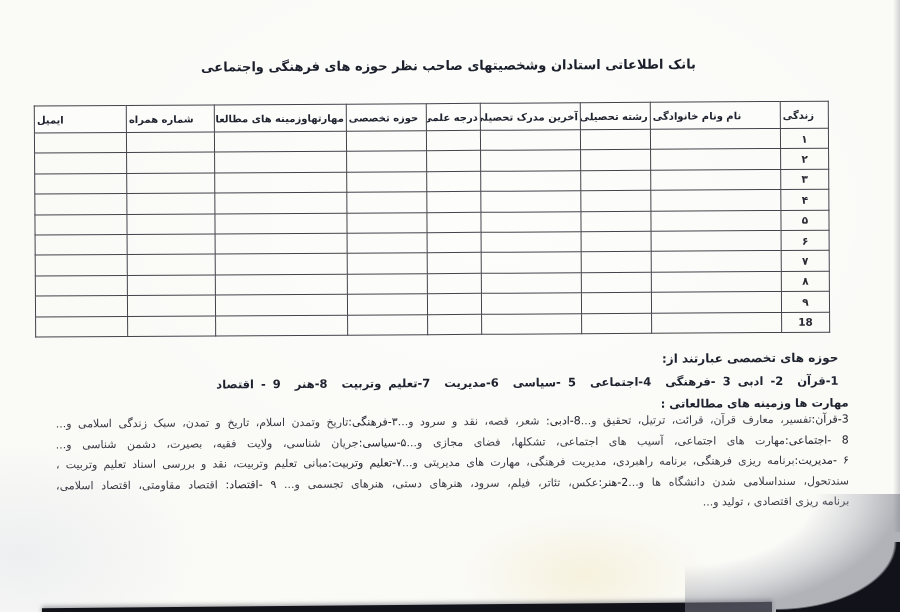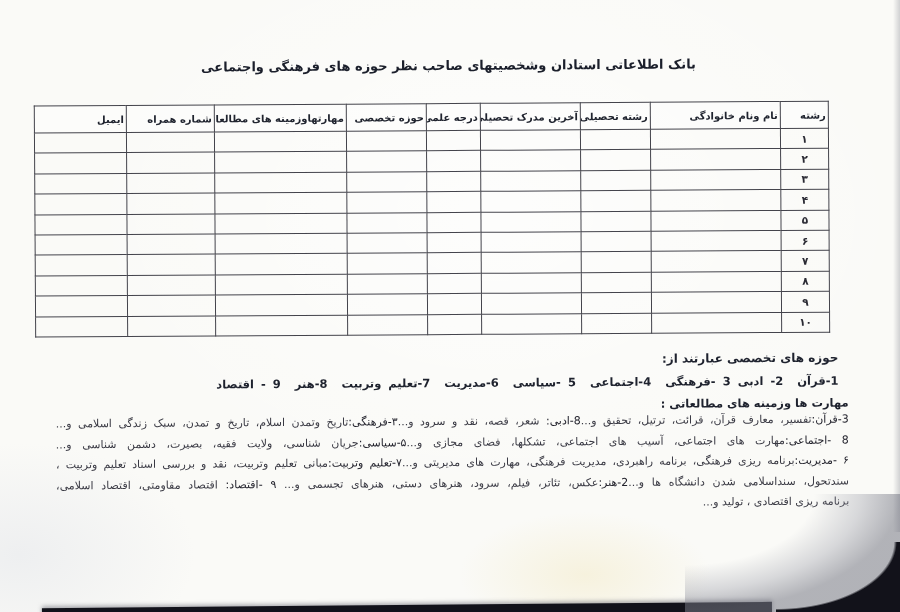--- a/index.html
+++ b/index.html
@@ -40,21 +40,21 @@
   .form-table col.c5{width:54px}.form-table col.c6{width:80px}
   .form-table col.c7{width:132px}.form-table col.c8{width:88px}
   .form-table col.c9{width:92px}
   .form-table th,.form-table td{
     border:1px solid #44444c;
     padding:0 2px;overflow:hidden;
   }
   .form-table thead tr{height:27px;}
   .form-table th{
     font-size:10px;font-weight:bold;color:#20242f;
-    text-align:right;white-space:nowrap;background:rgba(255,255,255,.4);margin-left:8px;
+    text-align:left;white-space:nowrap;background:rgba(255,255,255,.4);margin-left:8px;
   }
   .form-table tbody tr{height:20.4px;}
   .form-table td.rownum{
     font-size:10.5px;font-weight:bold;text-align:center;color:#2a2a33;
   }
   
   .h1{
     position:absolute;top:353px;right:62px;
     font-size:12px;font-weight:bold;color:#1e222e;
   }
@@ -112,21 +112,21 @@
             <col class="c3">
             <col class="c4">
           <col class="c5">
             <col class="c6">
             <col class="c7">
             <col class="c8">
             <col class="c9">
         </colgroup>
         <thead>
           <tr>
-              <th>رشته</th>
+              <th>زندگی</th>
               <th>نام ونام خانوادگی</th>
               <th>رشته تحصیلی</th>
               <th>آخرین مدرک تحصیلی</th>
               <th>درجه علمی</th>
               <th>حوزه تخصصی</th>
               <th>مهارتهاوزمینه های مطالعاتی</th>
               <th>شماره همراه</th>
               <th>ایمیل</th>
             </tr>
         </thead>
@@ -224,21 +224,21 @@
               <td></td>
               <td></td>
               <td></td>
               <td></td>
               <td></td>
               <td></td>
               <td></td>
               <td></td>
             </tr>
             <tr>
-              <td class="rownum">۱۰</td>
+              <td class="rownum">18</td>
               <td></td>
               <td></td>
               <td></td>
               <td></td>
               <td></td>
               <td></td>
               <td></td>
               <td></td>
             </tr>
           </tbody>

